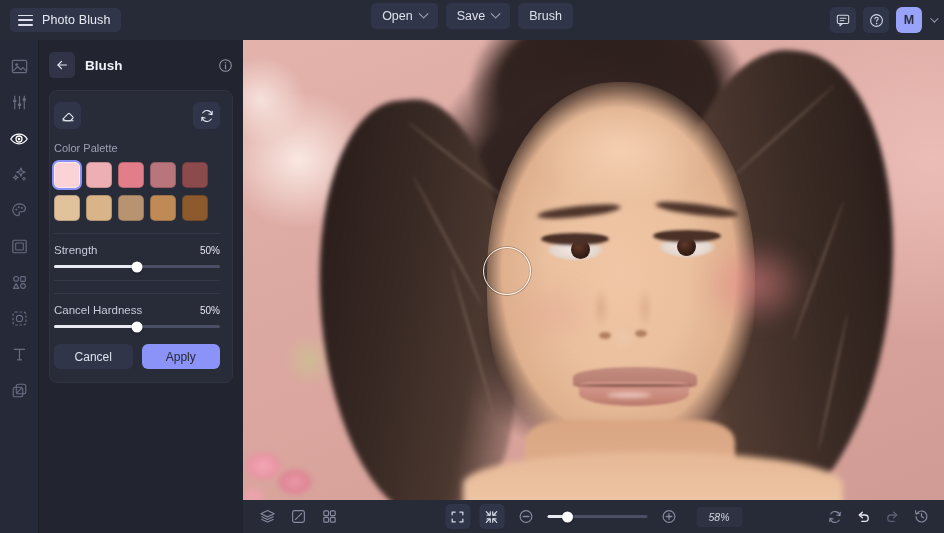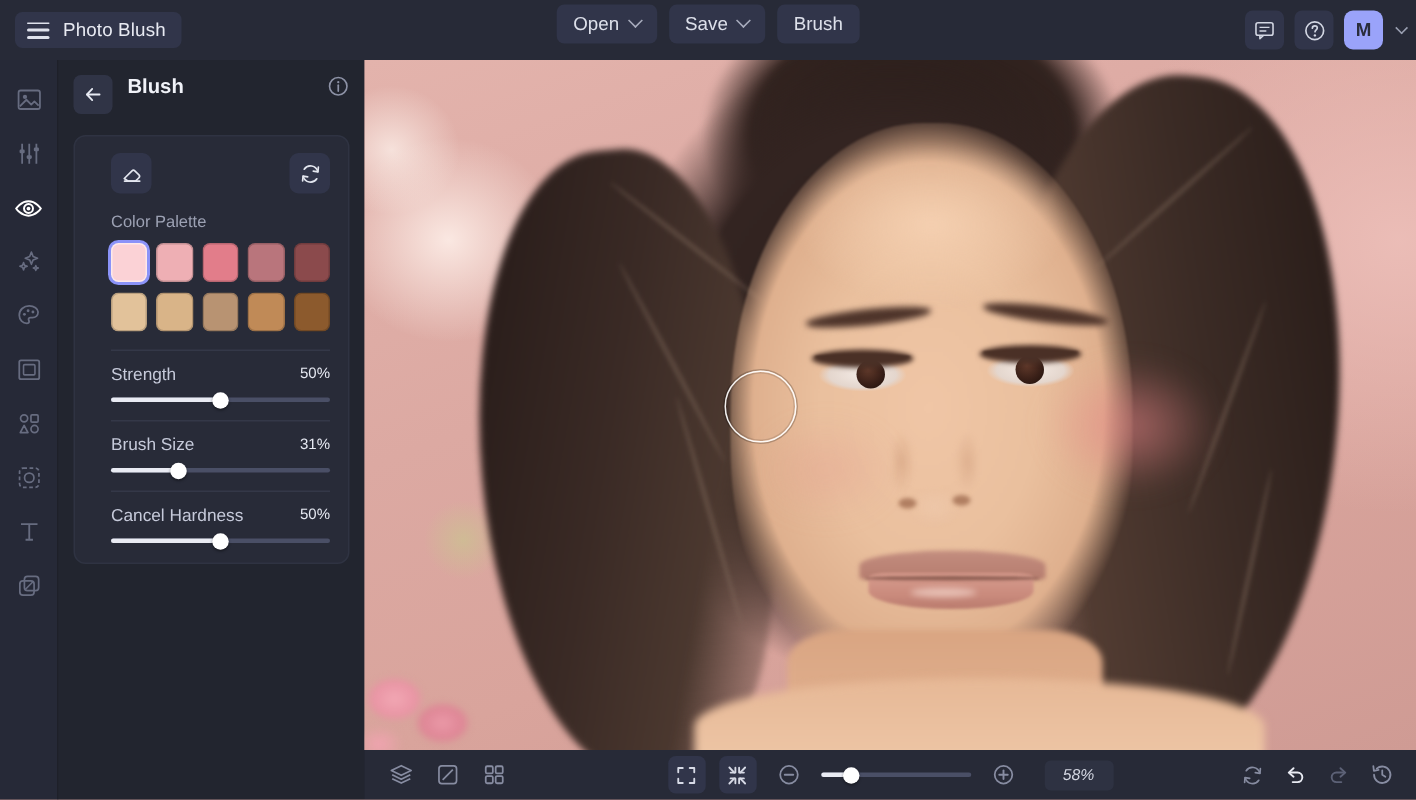--- a/index.html
+++ b/index.html
@@ -67,50 +67,50 @@
     display:flex; align-items:center; justify-content:center; cursor:pointer;
     color:#676c80;
   }
   .rail-item.active { color:#ffffff; }
 
   
   .panel {
     position:absolute; left:39px; top:40px; width:204px; height:493px;
     background:#22252f; padding:10px;
   }
-  .panel-head { display:flex; height:30px; margin-bottom:10px; }
+  .panel-head { display:flex; align-items:center; height:30px; margin-bottom:10px; }
   .back-btn {
     width:26px; height:26px; border-radius:5px; background:#303446;
     display:flex; align-items:center; justify-content:center; cursor:pointer; flex:0 0 auto;
   }
   .panel-title { font-size:13.5px; font-weight:bold; color:#f0f2f8; margin-left:10px; }
   .panel-info { margin-left:auto; cursor:pointer; color:#8d92a6; display:flex; }
 
   .card {
     background:#282b38; border:1px solid #2f3342; border-radius:8px;
-    padding:11px 12px 13px 24px;
+    padding:11px 12px 13px 4px;
   }
   .card-tools { display:flex; align-items:center; justify-content:space-between; margin-bottom:13px; }
   .tool-btn {
     width:27px; height:27px; border-radius:6px; background:#31354a;
     display:flex; align-items:center; justify-content:center; cursor:pointer; color:#e3e6ef;
   }
 
   .sec-label { font-size:11px; color:#9ca1b3; margin-bottom:8px; }
 
   .swatch-row { display:flex; gap:6px; margin-bottom:7px; }
   .swatch {
     width:26px; height:26px; border-radius:5px; cursor:pointer; position:relative;
     border:1px solid rgba(0,0,0,.18);
   }
   .swatch.sel { box-shadow:0 0 0 2px #8b93f8; border-color:rgba(255,255,255,.5); }
 
   .divider { height:1px; background:#343848; margin:12px 0 10px 0; }
 
-  .slider-head { display:flex; align-items:flex-start; justify-content:space-between; margin-bottom:9px; }
+  .slider-head { display:flex; align-items:flex-end; justify-content:space-between; margin-bottom:9px; }
   .slider-name { font-size:11.5px; color:#c6cada; }
   .slider-val { font-size:10px; color:#e6e9f2; }
   .track {
     position:relative; height:3px; background:#4a4f66; border-radius:2px; cursor:pointer;
   }
   .track .fill { position:absolute; left:0; top:0; height:3px; background:#e9ebf3; border-radius:2px; }
   .track .knob {
     position:absolute; top:50%; width:11px; height:11px; border-radius:50%;
     background:#ffffff; transform:translate(-50%,-50%); box-shadow:0 1px 2px rgba(0,0,0,.45);
   }
@@ -524,44 +524,38 @@
           <span class="slider-val">50%</span>
         </div>
         <div class="track">
           <div class="fill" style="width: 50%;"></div>
           <div class="knob" style="left: 50%;"></div>
         </div>
       </div>
 
       <div class="divider"></div>
 
-      <div>
-        <div class="slider-head">
-          <span class="slider-name">Brush Size</span>
-          <span class="slider-val">31%</span>
-        </div>
-        <div class="track">
-          <div class="fill" style="width: 31%;"></div>
-          <div class="knob" style="left: 31%;"></div>
-        </div>
-      </div>
 
       <div class="divider"></div>
 
       <div>
         <div class="slider-head">
           <span class="slider-name">Cancel Hardness</span>
           <span class="slider-val">50%</span>
         </div>
         <div class="track">
           <div class="fill" style="width: 50%;"></div>
           <div class="knob" style="left: 50%;"></div>
         </div>
       </div>
 
+      <div class="actions">
+        <button class="btn btn-cancel">Cancel</button>
+        <button class="btn btn-apply">Apply</button>
+      </div>
 
     </div>
   </div>
 
   <div class="canvas-wrap">
     <div class="photo">
       <div class="bg-wall"></div>
       <div class="flower"></div>
 
       <div class="hair-top"></div>

